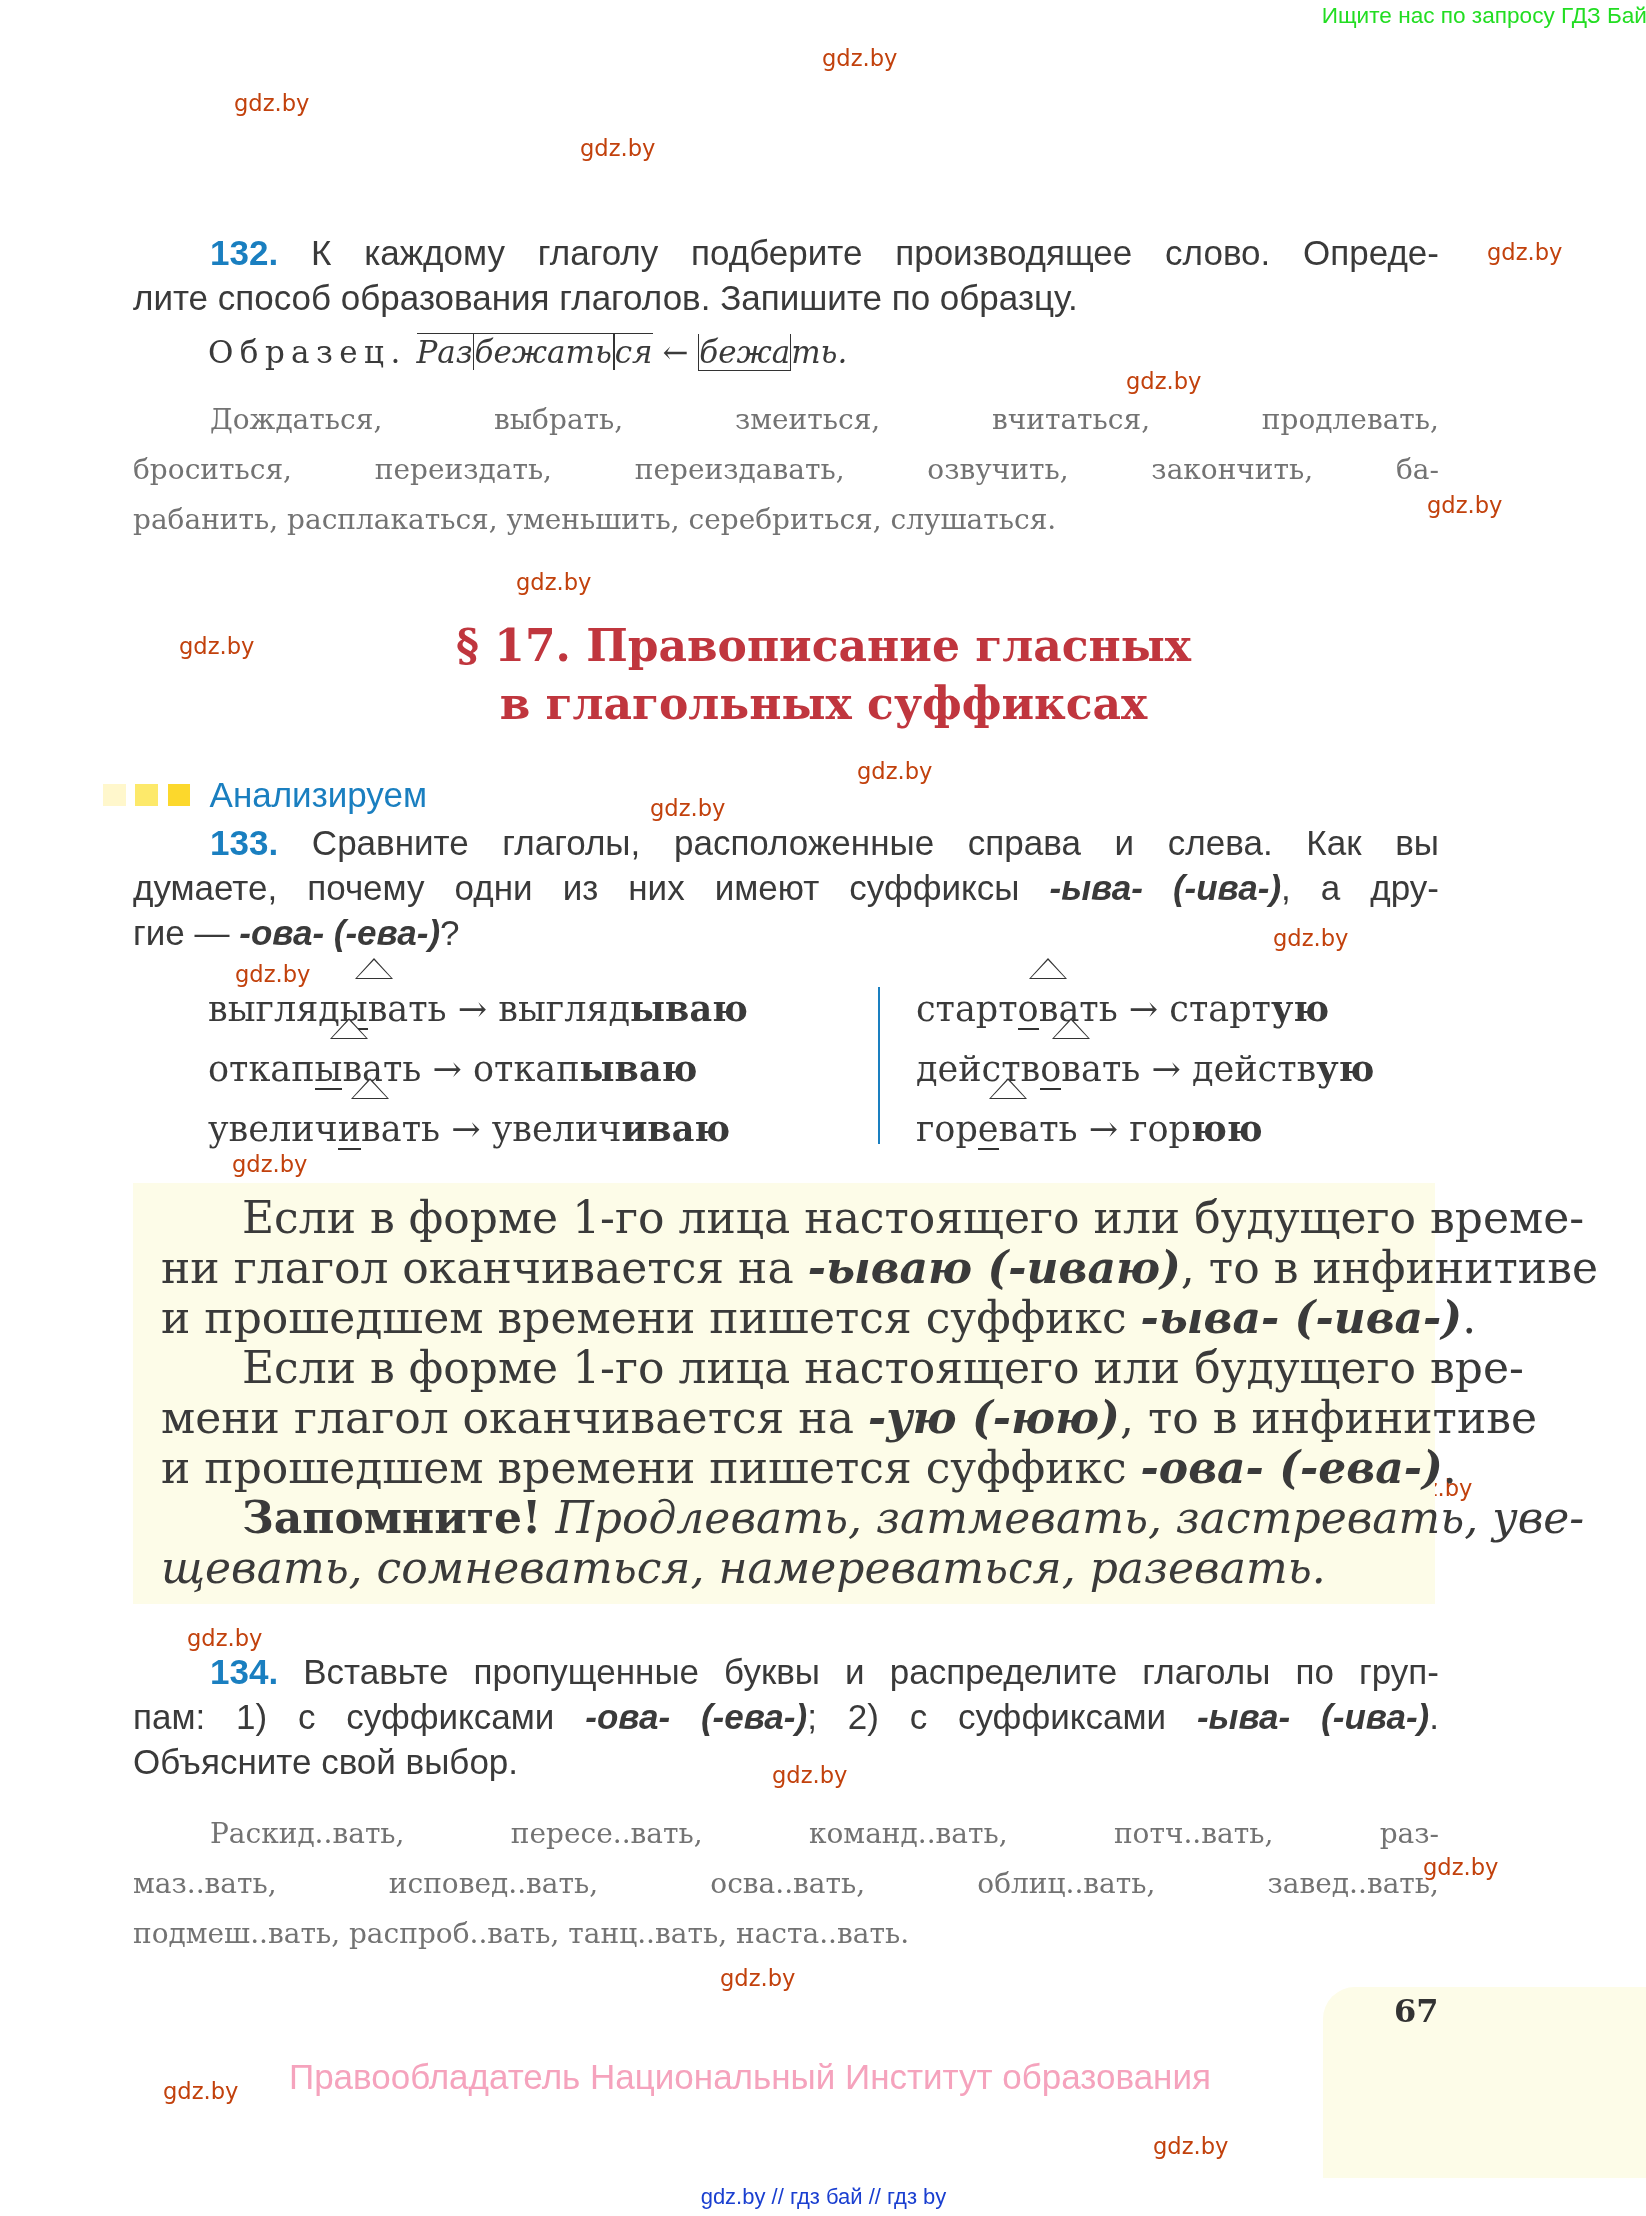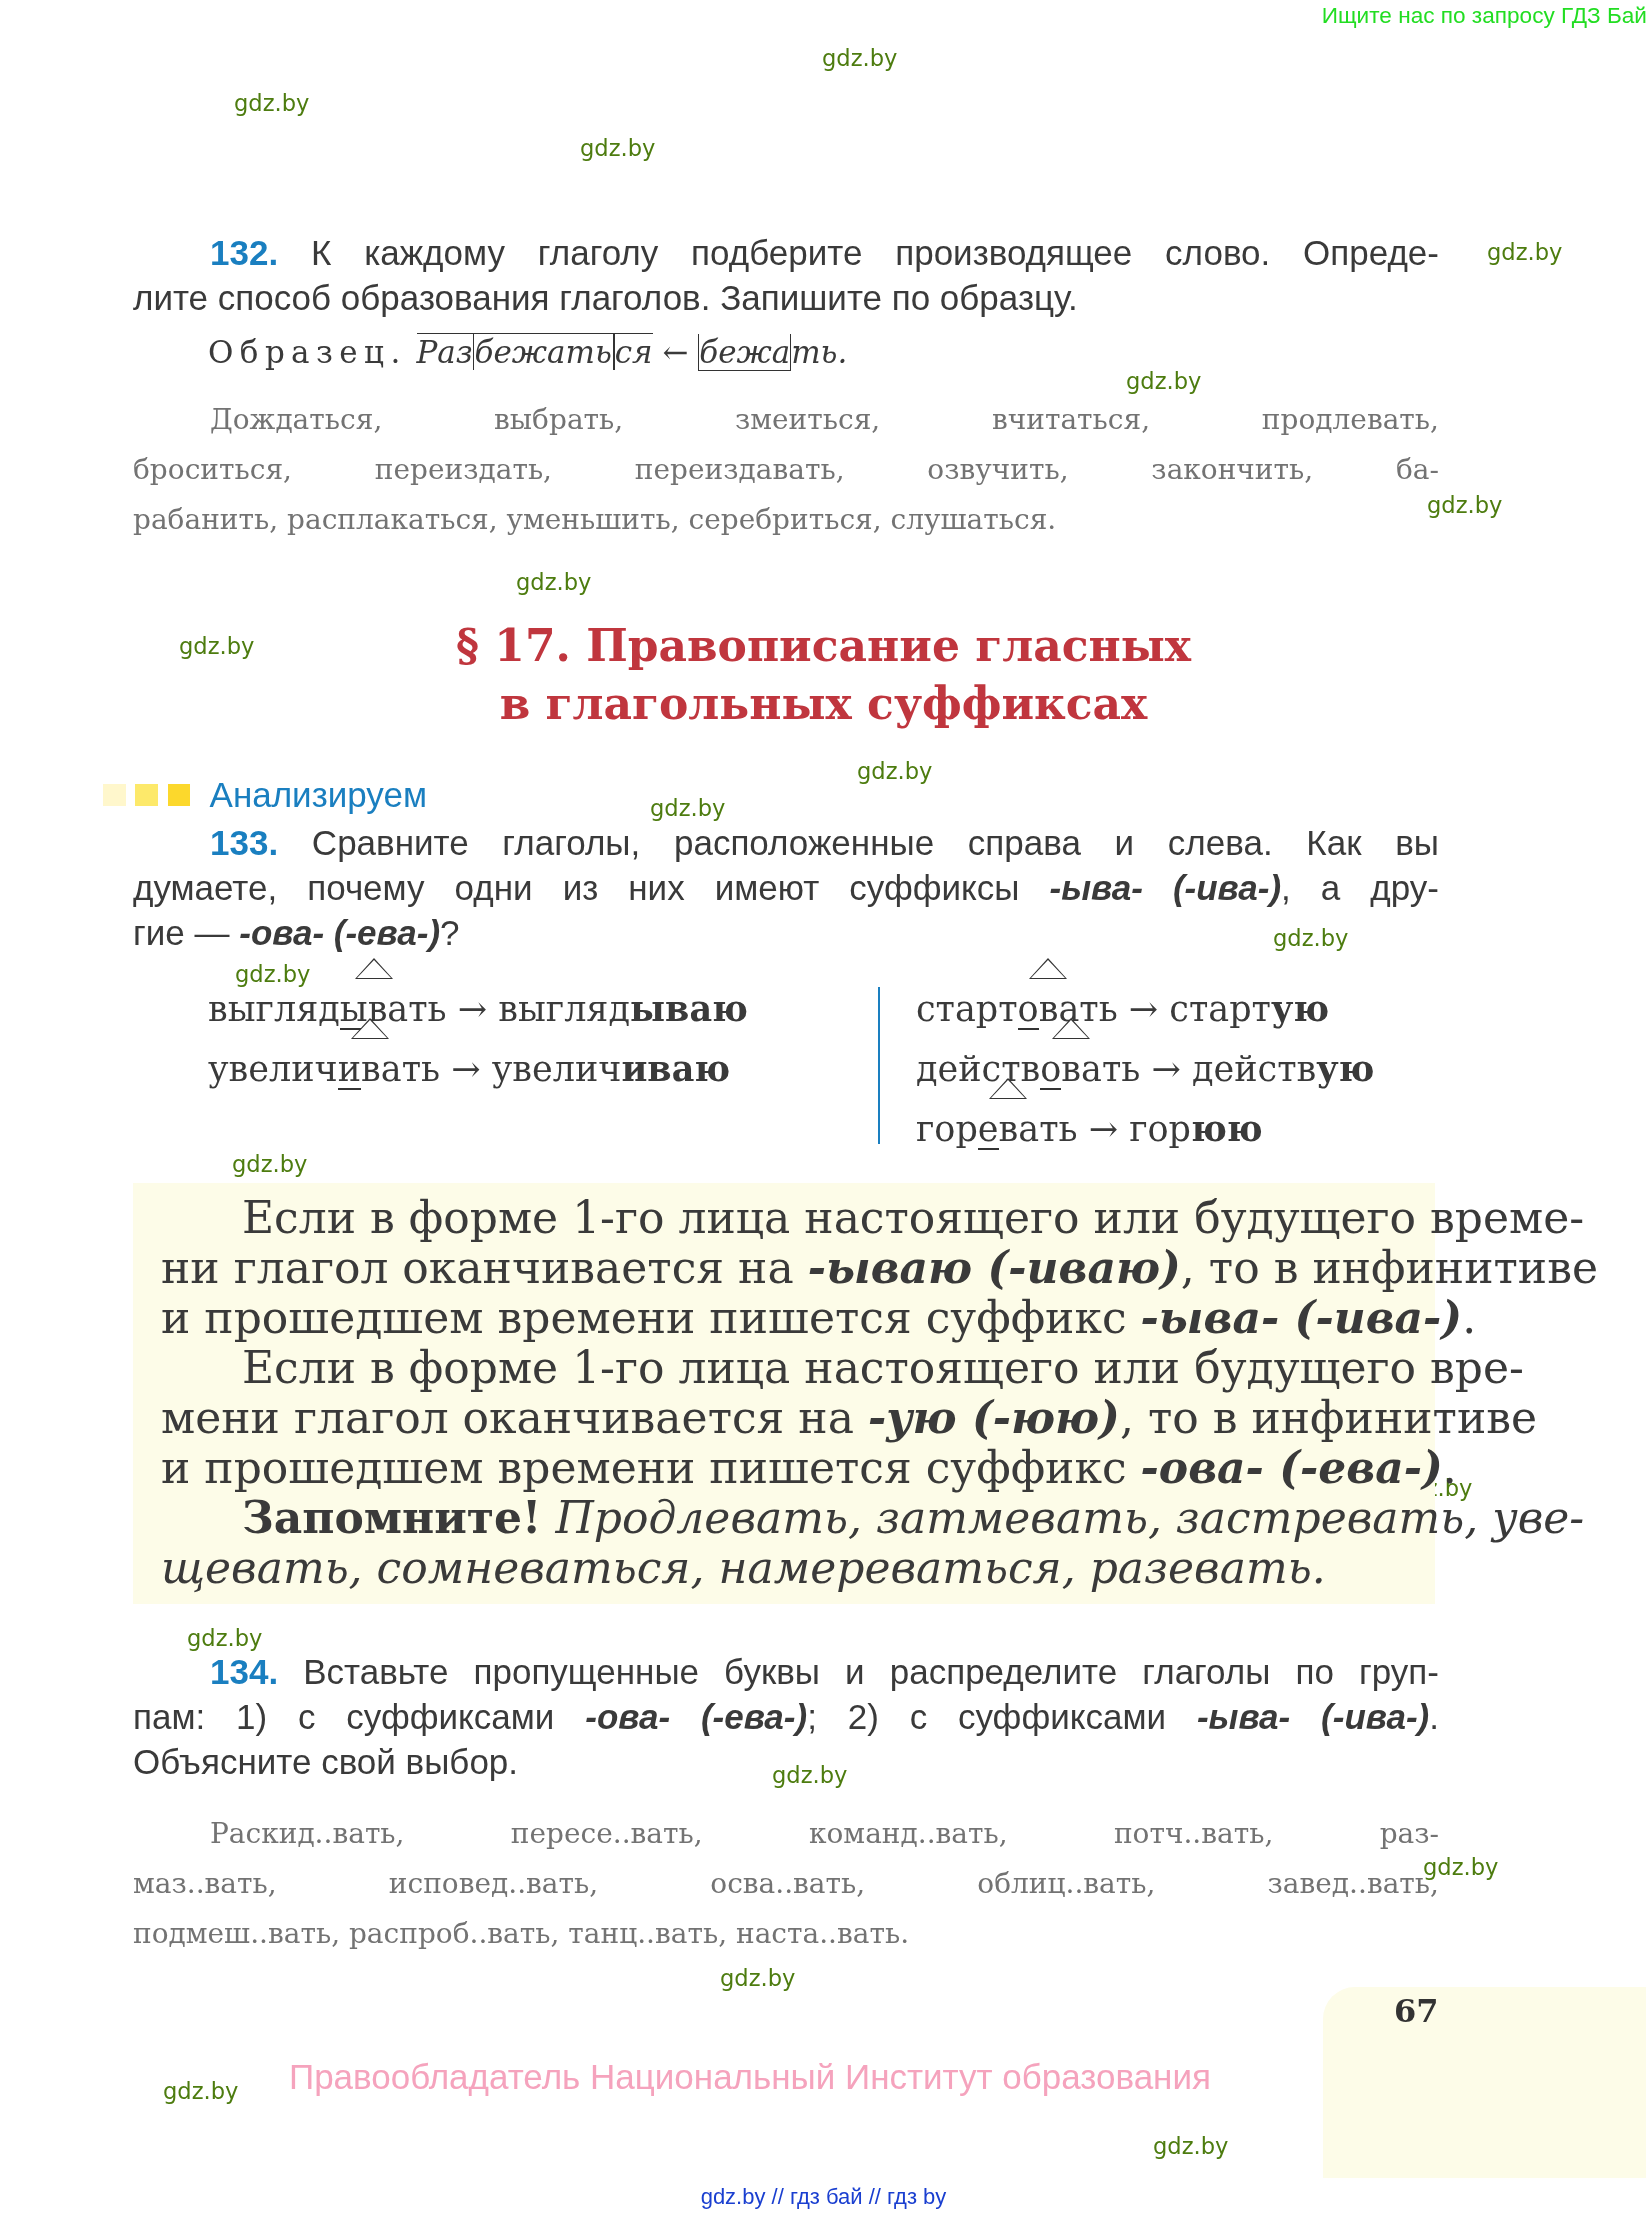--- a/index.html
+++ b/index.html
@@ -1,17 +1,17 @@
 <!DOCTYPE html>
 <html style="font-size:13px"><head>
 <meta charset="utf-8">
 <style>
   html, body { margin:0; padding:0; }
   body { width:1647px; height:2216px; position:relative; background:#ffffff; overflow:hidden; color:#3a3a3a; }
-  .wm { position:absolute; font-family:"DejaVu Sans", "Liberation Sans", sans-serif; font-size:22.6px; color:#4d7c0f; white-space:nowrap; }
+  .wm { position:absolute; font-family:"DejaVu Sans", "Liberation Sans", sans-serif; font-size:22.6px; color:#c2410c; white-space:nowrap; }
   .wm-small { font-size:17.7px; }
   .top-banner { position:absolute; left:0; width:1647px; top:3.2px; text-align:right; font-family:"Liberation Sans", sans-serif; font-size:22.6px; color:#22dd22; }
   .task { position:absolute; left:133px; width:1306px; font-family:"Liberation Sans", "DejaVu Sans", sans-serif; font-size:35px; line-height:45px; color:#3a3a3a; }
   .task .num { color:#1a7fc0; font-weight:bold; }
   .task .line { display:block; white-space:nowrap; text-align:justify; text-align-last:justify; }
   .task .line.last { text-align-last:left; }
   .task .ind { padding-left:77px; }
   .bi { font-weight:bold; font-style:italic; }
   .sample { position:absolute; left:208px; top:334px; font-family:"DejaVu Serif", serif; font-size:31px; color:#3a3a3a; white-space:nowrap; }
   .sample .spaced { letter-spacing:6.4px; }
@@ -109,20 +109,21 @@
 </div>
 
 <div class="task" style="top:820px;">
   <span class="line ind"><span class="num">133.</span> <span>Сравните глаголы, расположенные справа и слева. Как вы</span></span>
   <span class="line"><span>думаете, почему одни из них имеют суффиксы</span> <span class="bi">-ыва- (-ива-)</span><span>, а дру-</span></span>
   <span class="line last"><span>гие —</span> <span class="bi">-ова- (-ева-)</span><span>?</span></span>
 </div>
 
 <div class="verbs" style="left:208px;">
   <span class="row"><span>выгляд</span><span class="suf"><span class="vow">ы</span><span>ва</span></span><span>ть</span> <span>→</span> <span>выгляд</span><b>ываю</b></span>
+  <span class="row"><span>откап</span><span class="suf"><span class="vow">ы</span><span>ва</span></span><span>ть</span> <span>→</span> <span>откап</span><b>ываю</b></span>
   <span class="row"><span>увелич</span><span class="suf"><span class="vow">и</span><span>ва</span></span><span>ть</span> <span>→</span> <span>увелич</span><b>иваю</b></span>
 </div>
 
 <div class="divider"></div>
 
 <div class="verbs" style="left:916px;">
   <span class="row"><span>старт</span><span class="suf"><span class="vow">о</span><span>ва</span></span><span>ть</span> <span>→</span> <span>старт</span><b>ую</b></span>
   <span class="row"><span>действ</span><span class="suf"><span class="vow">о</span><span>ва</span></span><span>ть</span> <span>→</span> <span>действ</span><b>ую</b></span>
   <span class="row"><span>гор</span><span class="suf"><span class="vow">е</span><span>ва</span></span><span>ть</span> <span>→</span> <span>гор</span><b>юю</b></span>
 </div>

